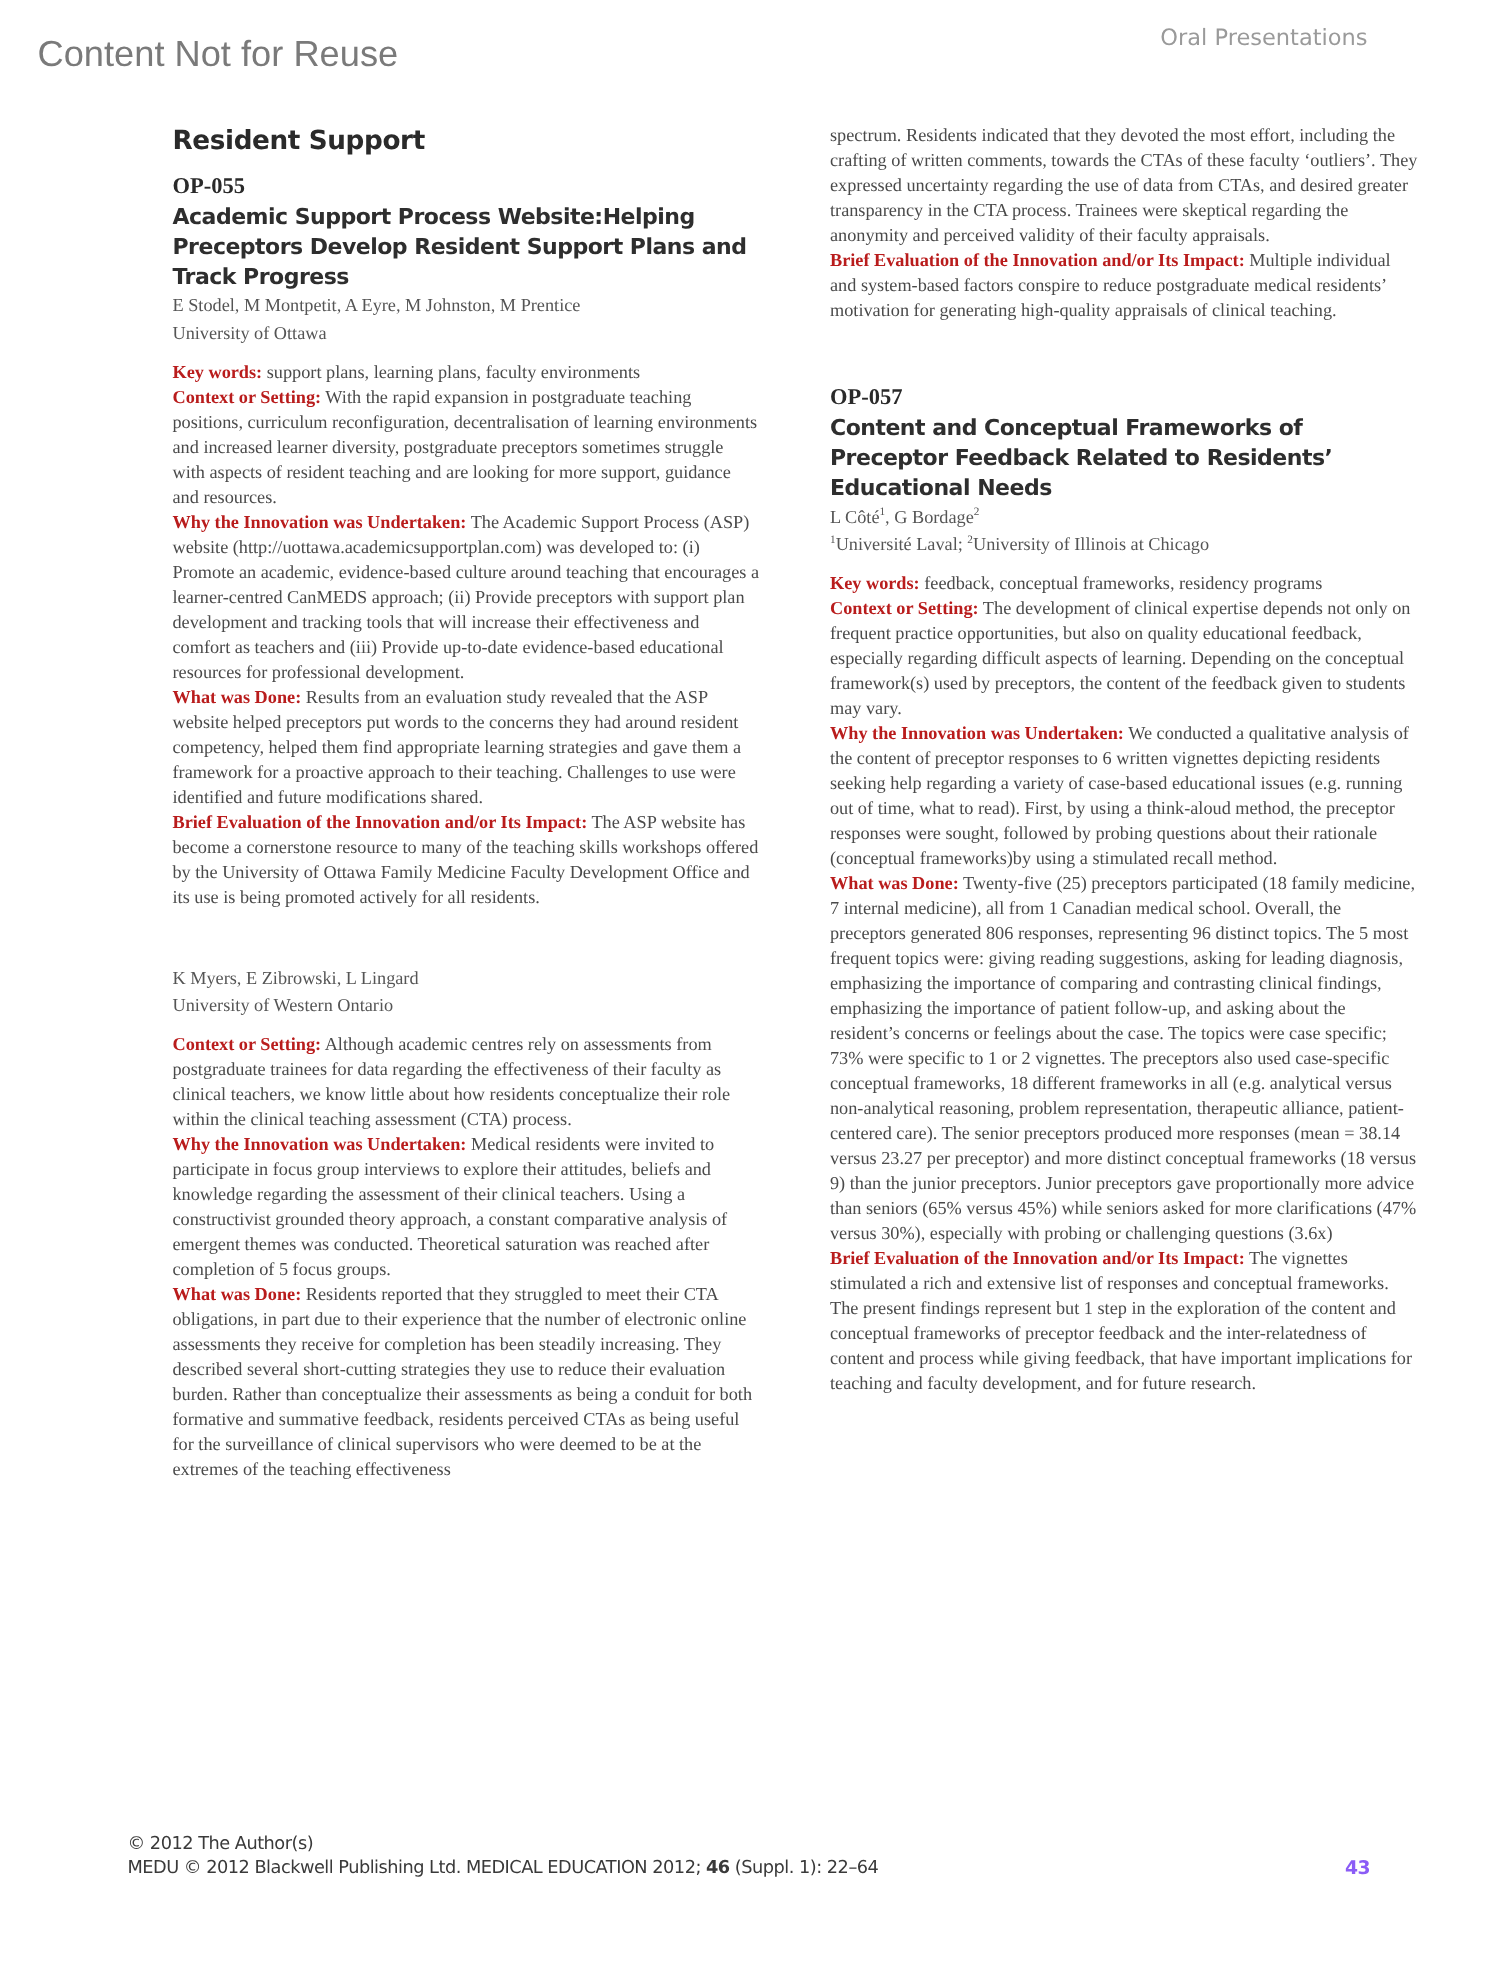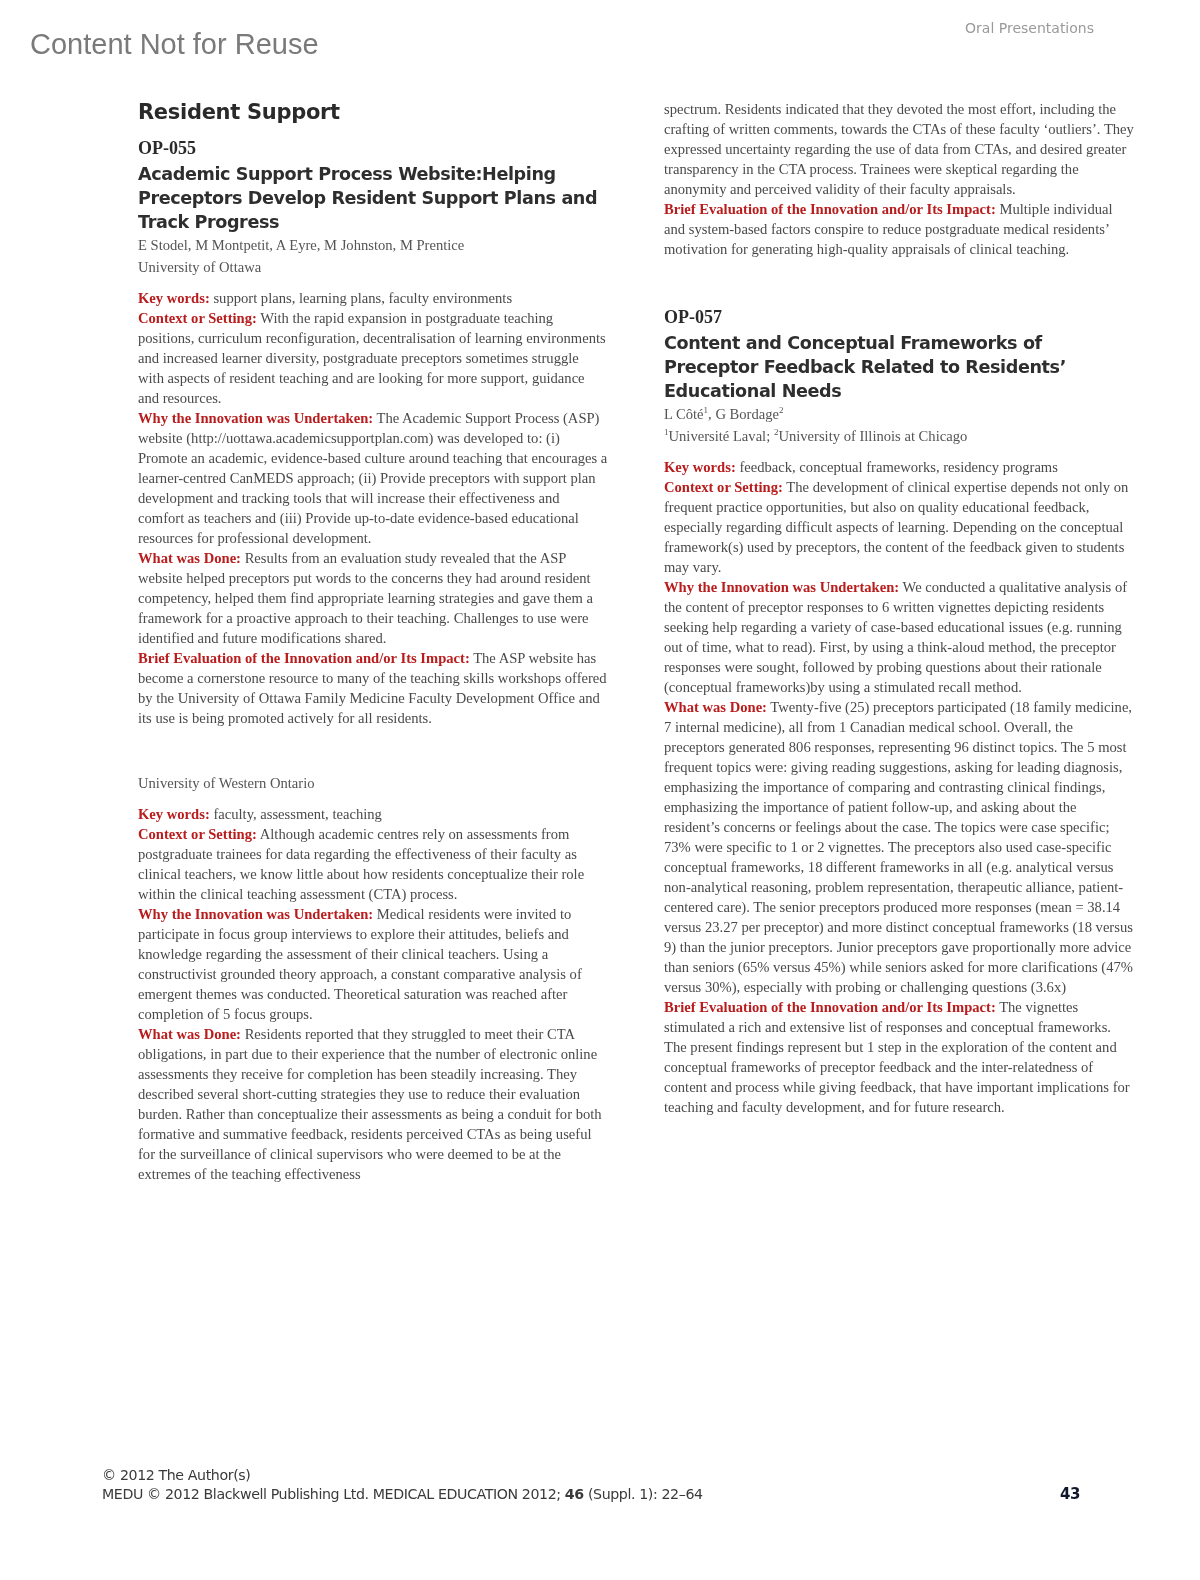--- a/index.html
+++ b/index.html
@@ -1,33 +1,33 @@
 <!DOCTYPE html>
 <html><head>
 <meta charset="utf-8">
 <style>
   html, body { margin: 0; padding: 0; background: #ffffff; }
   body { width: 1200px; height: 1580px; position: relative; overflow: hidden; color: #4a4a4a; }
   .watermark { position: absolute; left: 30px; top: 28px; font-family: "Liberation Sans", sans-serif; font-size: 29px; color: #7a7a7a; }
-  .running-head { position: absolute; right: 106px; top: 20px; font-family: "DejaVu Sans", sans-serif; font-size: 14px; color: #9a9a9a; }
+  .running-head { position: absolute; right: 106px; top: 20px; font-family: "DejaVu Sans", sans-serif; font-size: 18px; color: #9a9a9a; }
   .col { position: absolute; top: 98px; width: 470px; font-family: "Liberation Serif", serif; font-size: 14.6px; line-height: 20px; color: #4a4a4a; margin-left: 36px; }
   .col-left { left: 102px; }
   .col-right { left: 628px; top: 99px; }
   .section-title { font-family: "DejaVu Sans", sans-serif; font-weight: bold; font-size: 21px; color: #2a2a2a; margin: 0 0 10px 0; line-height: 28px; letter-spacing: -0.3px; }
   .abs-id { font-family: "Liberation Serif", serif; font-weight: bold; font-size: 18px; color: #2a2a2a; margin: 0 0 2px 0; line-height: 24px; }
   .abs-title { font-family: "DejaVu Sans", sans-serif; font-weight: bold; font-size: 17.6px; color: #2e2e2e; line-height: 24px; margin: 0; letter-spacing: -0.4px; }
   .authors, .affil { margin: 0; line-height: 22px; color: #555; }
   .affil { margin-bottom: 10px; }
   .para { margin: 0; text-align: left; }
   .para .lbl { font-weight: bold; color: #b91c1c; }
   .gap { height: 44px; }
   .gap2 { height: 46px; }
   sup { font-size: 9px; line-height: 0; }
   .footer { position: absolute; left: 102px; top: 1466px; width: 994px; font-family: "DejaVu Sans", sans-serif; font-size: 14.2px; color: #3a3a3a; line-height: 19px; letter-spacing: -0.4px; }
-  .page-num { position: absolute; right: 16px; top: 19px; font-weight: bold; font-size: 15px; color: #0f172a; }
+  .page-num { position: absolute; right: 0; top: 19px; font-weight: bold; font-size: 15px; color: #8b5cf6; }
   .vol { font-weight: bold; }
 </style>
 </head>
 <body>
 
 <div class="watermark">Content Not for Reuse</div>
 <div class="running-head">Oral Presentations</div>
 
 <div class="col col-left">
   <h1 class="section-title">Resident Support</h1>
@@ -40,22 +40,22 @@
     <p class="para"><span class="lbl">Key words:</span> <span>support plans, learning plans, faculty environments</span></p>
     <p class="para"><span class="lbl">Context or Setting:</span> <span>With the rapid expansion in postgraduate teaching positions, curriculum reconfiguration, decentralisation of learning environments and increased learner diversity, postgraduate preceptors sometimes struggle with aspects of resident teaching and are looking for more support, guidance and resources.</span></p>
     <p class="para"><span class="lbl">Why the Innovation was Undertaken:</span> <span>The Academic Support Process (ASP) website (http://uottawa.academicsupportplan.com) was developed to: (i) Promote an academic, evidence-based culture around teaching that encourages a learner-centred CanMEDS approach; (ii) Provide preceptors with support plan development and tracking tools that will increase their effectiveness and comfort as teachers and (iii) Provide up-to-date evidence-based educational resources for professional development.</span></p>
     <p class="para"><span class="lbl">What was Done:</span> <span>Results from an evaluation study revealed that the ASP website helped preceptors put words to the concerns they had around resident competency, helped them find appropriate learning strategies and gave them a framework for a proactive approach to their teaching. Challenges to use were identified and future modifications shared.</span></p>
     <p class="para"><span class="lbl">Brief Evaluation of the Innovation and/or Its Impact:</span> <span>The ASP website has become a cornerstone resource to many of the teaching skills workshops offered by the University of Ottawa Family Medicine Faculty Development Office and its use is being promoted actively for all residents.</span></p>
   </div>
 
   <div class="gap"></div>
 
   <div>
+    <p class="authors">K Myers, E Zibrowski, L Lingard</p>
     <p class="affil">University of Western Ontario</p>
-    <p class="para"><span class="lbl">Key words:</span> <span>faculty, assessment, teaching</span></p>
     <p class="para"><span class="lbl">Context or Setting:</span> <span>Although academic centres rely on assessments from postgraduate trainees for data regarding the effectiveness of their faculty as clinical teachers, we know little about how residents conceptualize their role within the clinical teaching assessment (CTA) process.</span></p>
     <p class="para"><span class="lbl">Why the Innovation was Undertaken:</span> <span>Medical residents were invited to participate in focus group interviews to explore their attitudes, beliefs and knowledge regarding the assessment of their clinical teachers. Using a constructivist grounded theory approach, a constant comparative analysis of emergent themes was conducted. Theoretical saturation was reached after completion of 5 focus groups.</span></p>
     <p class="para"><span class="lbl">What was Done:</span> <span>Residents reported that they struggled to meet their CTA obligations, in part due to their experience that the number of electronic online assessments they receive for completion has been steadily increasing. They described several short-cutting strategies they use to reduce their evaluation burden. Rather than conceptualize their assessments as being a conduit for both formative and summative feedback, residents perceived CTAs as being useful for the surveillance of clinical supervisors who were deemed to be at the extremes of the teaching effectiveness</span></p>
   </div>
 </div>
 
 <div class="col col-right">
   <div>
     <p class="para">spectrum. Residents indicated that they devoted the most effort, including the crafting of written comments, towards the CTAs of these faculty ‘outliers’. They expressed uncertainty regarding the use of data from CTAs, and desired greater transparency in the CTA process. Trainees were skeptical regarding the anonymity and perceived validity of their faculty appraisals.</p>
     <p class="para"><span class="lbl">Brief Evaluation of the Innovation and/or Its Impact:</span> <span>Multiple individual and system-based factors conspire to reduce postgraduate medical residents’ motivation for generating high-quality appraisals of clinical teaching.</span></p>

